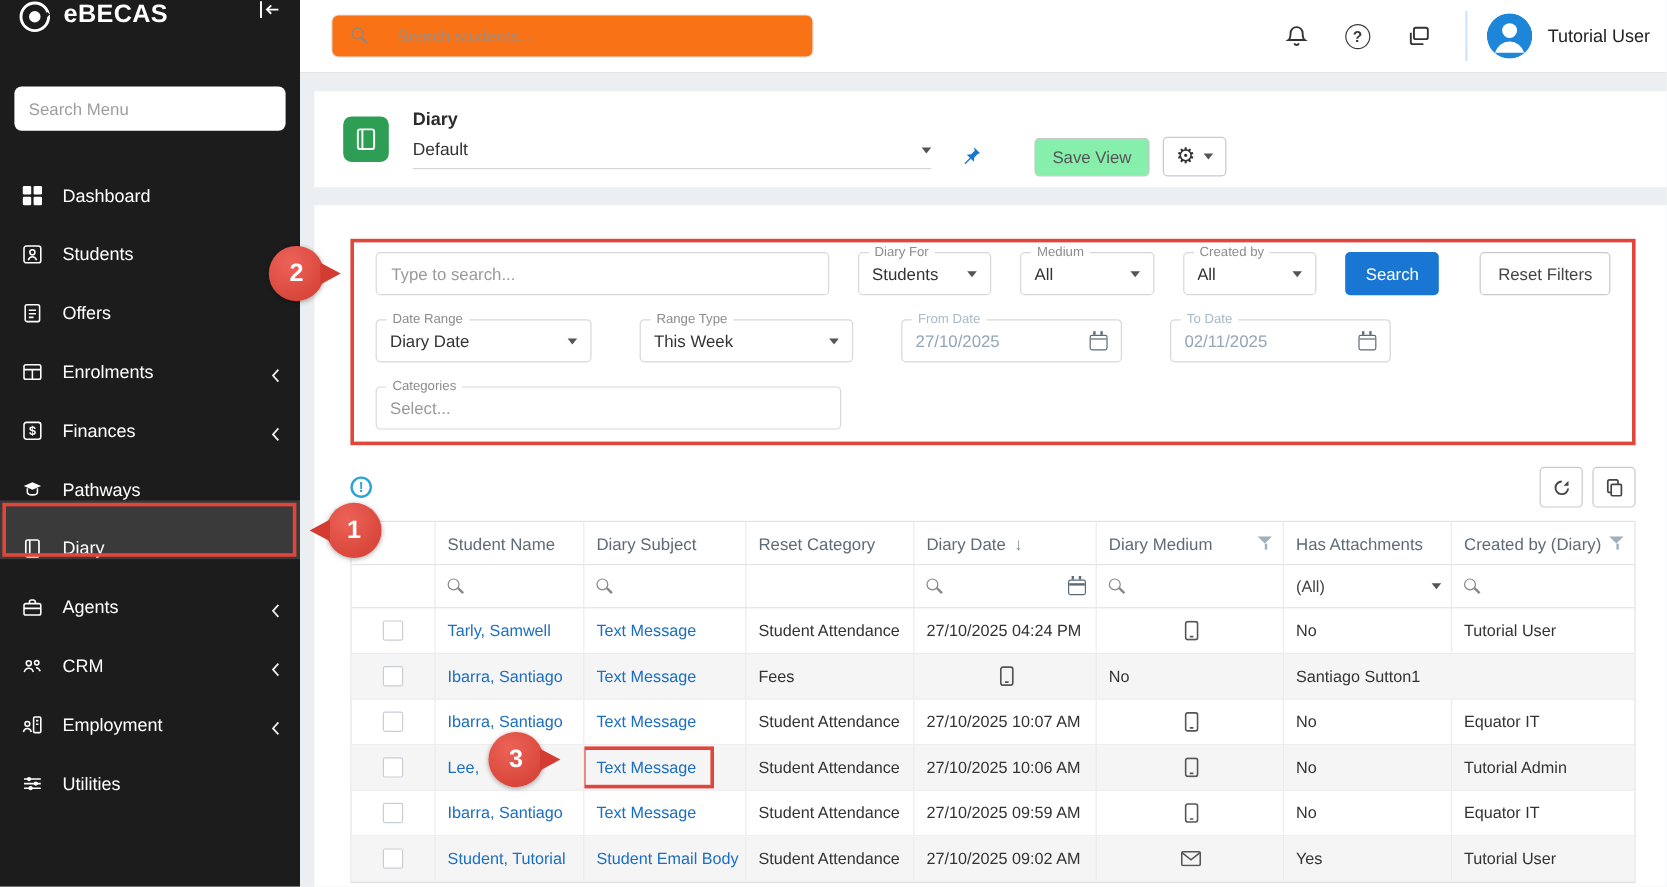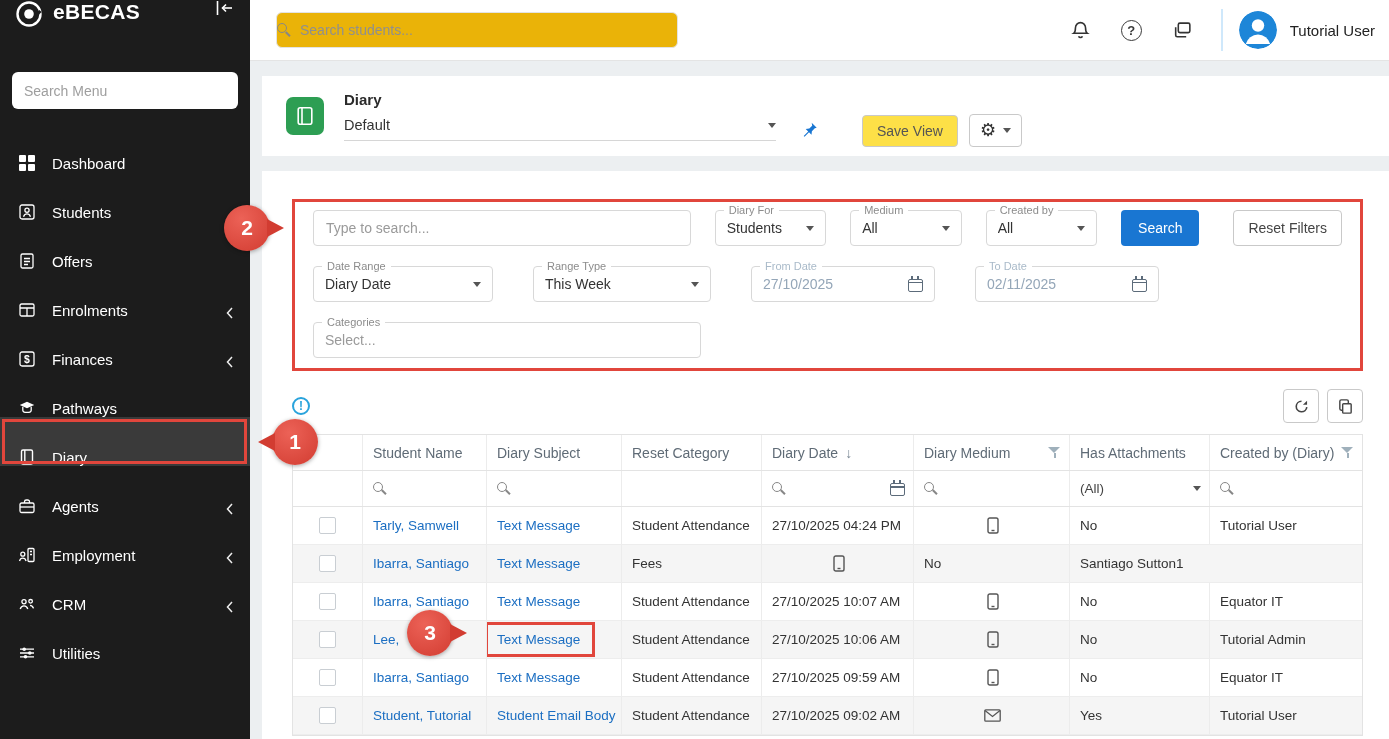--- a/index.html
+++ b/index.html
@@ -24,40 +24,40 @@
   .nav-item{height:49px;display:flex;align-items:flex-end;gap:15px;padding:0 17px;font-size:15px;cursor:pointer;position:relative;}
   .nav-item.active{background:#3a3a3a;}
   .nav-icon{width:20px;display:flex;justify-content:center;align-items:center;}
   .chev{margin-left:auto;display:flex;opacity:.92;}
   .step1-outline{position:absolute;left:2px;right:3px;top:2px;bottom:2px;border:3px solid var(--ann);pointer-events:none;}
 
   
   .main{flex:1;display:flex;flex-direction:column;min-width:0;}
 
   .topbar{height:61px;background:#fff;border-bottom:1px solid #e4e4e4;display:flex;align-items:center;padding:0 14px 0 26px;flex:0 0 auto;}
-  .stud-search{width:402px;height:36px;background:#eab308;border:1px solid #e3e3e3;border-radius:6px;display:flex;align-items:center;gap:9px;padding:0 0;}
+  .stud-search{width:402px;height:36px;background:#f97316;border:1px solid #e3e3e3;border-radius:6px;display:flex;align-items:center;gap:24px;padding:0 16px;}
   .stud-search input{border:none;background:transparent;outline:none;flex:1;font-size:14px;color:#333;}
   .stud-search input::placeholder{color:#8f8f8f;}
   .tb-right{margin-left:auto;display:flex;align-items:center;}
   .tb-icon{margin-left:30px;cursor:pointer;display:flex;align-items:center;}
   .help-circle{width:21px;height:21px;border:1.7px solid #3a3a3a;border-radius:50%;display:flex;align-items:center;justify-content:center;}
   .help-circle::before{content:"?";font-size:13px;font-weight:700;color:#3a3a3a;}
   .user-box{display:flex;align-items:center;gap:13px;margin-left:28px;padding-left:16px;border-left:2px solid #cfe8fb;height:42px;}
   .avatar{width:38px;height:38px;border-radius:50%;overflow:hidden;display:flex;cursor:pointer;}
   .user-name{font-size:15px;color:#222;white-space:nowrap;}
 
   
   .view-header{background:#fff;margin:15px 0 0 12px;height:80px;display:flex;align-items:center;padding:0 24px;flex:0 0 auto;}
   .diary-badge{width:38px;height:38px;border-radius:7px;background:var(--green);display:flex;align-items:center;justify-content:center;margin-right:20px;}
   .vh-col{display:flex;flex-direction:column;gap:9px;width:432px;}
   .vh-title{font-size:15px;font-weight:700;color:#2b2b2b;}
   .vh-select{display:flex;align-items:center;border-bottom:1px solid #d6d6d6;padding-bottom:7px;font-size:14.5px;color:#333;cursor:pointer;}
   .vh-select .caret{margin-left:auto;}
   .pin-wrap{align-self:flex-start;margin:46px 0 0 26px;display:flex;cursor:pointer;}
-  .btn-save{align-self:flex-start;margin:39px 0 0 44px;height:32px;padding:0 14px;background:#fde047;border:1px solid #c9c9c9;border-radius:4px;font-size:14px;color:#555;cursor:pointer;font-family:inherit;}
+  .btn-save{align-self:flex-start;margin:39px 0 0 44px;height:32px;padding:0 14px;background:#86efac;border:1px solid #c9c9c9;border-radius:4px;font-size:14px;color:#555;cursor:pointer;font-family:inherit;}
   .gear-btn{align-self:flex-start;margin:38px 0 0 11px;height:33px;padding:0 10px;background:#fff;border:1px solid #c9c9c9;border-radius:4px;display:flex;align-items:center;gap:7px;cursor:pointer;}
   .gear-glyph::before{content:"\2699";font-size:18px;color:#333;line-height:1;}
 
   
   .content-panel{background:#fff;margin:15px 0 0 12px;flex:1;padding:28px 26px 0 30px;position:relative;overflow:hidden;display:flex;flex-direction:column;}
 
   .filter-box{border:3px solid var(--ann);padding:8px 18px 10px;display:flex;flex-direction:column;gap:20px;flex:0 0 auto;}
   .f-row{display:flex;align-items:center;gap:24px;height:36px;}
   .f-row2{gap:40px;}
   .f-input{height:36px;border:1px solid var(--bdr);border-radius:4px;padding:0 12px;font-size:14px;outline:none;color:#333;font-family:inherit;}
@@ -234,43 +234,43 @@
         <span class="nav-label">Agents</span>
         <span class="chev">
             <svg width="7" height="12" viewBox="0 0 7 12" fill="none" stroke="#fff" stroke-width="1.5">
               <path d="M6 1L1.5 6 6 11"></path>
             </svg>
           </span>
       </div>
       <div class="nav-item">
         <span class="nav-icon">
             <svg width="18" height="18" viewBox="0 0 18 18" fill="none" stroke="#fff" stroke-width="1.3">
+              <circle cx="6" cy="6.8" r="2.1"></circle>
+              <path d="M2.2 14c.6-2 2-3.1 3.8-3.1s3.2 1.1 3.8 3.1"></path>
+              <circle cx="12.6" cy="6.3" r="1.8"></circle>
+              <path d="M12 10.4c1.6.1 2.9 1.1 3.5 3"></path>
+            </svg>
+          </span>
+        <span class="nav-label">CRM</span>
+        <span class="chev">
+            <svg width="7" height="12" viewBox="0 0 7 12" fill="none" stroke="#fff" stroke-width="1.5">
+              <path d="M6 1L1.5 6 6 11"></path>
+            </svg>
+          </span>
+      </div>
+      <div class="nav-item">
+        <span class="nav-icon">
+            <svg width="18" height="18" viewBox="0 0 18 18" fill="none" stroke="#fff" stroke-width="1.3">
               <rect x="10" y="2.5" width="6" height="13" rx="1"></rect>
               <path d="M12 5.5h2M12 8.5h2"></path>
               <circle cx="4.8" cy="8.2" r="2"></circle>
               <path d="M1.5 15c.5-1.9 1.8-2.9 3.3-2.9s2.8 1 3.3 2.9"></path>
             </svg>
           </span>
         <span class="nav-label">Employment</span>
-        <span class="chev">
-            <svg width="7" height="12" viewBox="0 0 7 12" fill="none" stroke="#fff" stroke-width="1.5">
-              <path d="M6 1L1.5 6 6 11"></path>
-            </svg>
-          </span>
-      </div>
-      <div class="nav-item">
-        <span class="nav-icon">
-            <svg width="18" height="18" viewBox="0 0 18 18" fill="none" stroke="#fff" stroke-width="1.3">
-              <circle cx="6" cy="6.8" r="2.1"></circle>
-              <path d="M2.2 14c.6-2 2-3.1 3.8-3.1s3.2 1.1 3.8 3.1"></path>
-              <circle cx="12.6" cy="6.3" r="1.8"></circle>
-              <path d="M12 10.4c1.6.1 2.9 1.1 3.5 3"></path>
-            </svg>
-          </span>
-        <span class="nav-label">CRM</span>
         <span class="chev">
             <svg width="7" height="12" viewBox="0 0 7 12" fill="none" stroke="#fff" stroke-width="1.5">
               <path d="M6 1L1.5 6 6 11"></path>
             </svg>
           </span>
       </div>
       <div class="nav-item">
         <span class="nav-icon">
             <svg width="18" height="18" viewBox="0 0 18 18">
               <path d="M2 5.2h14M2 9h14M2 12.8h14" stroke="#fff" stroke-width="1.3"></path>

